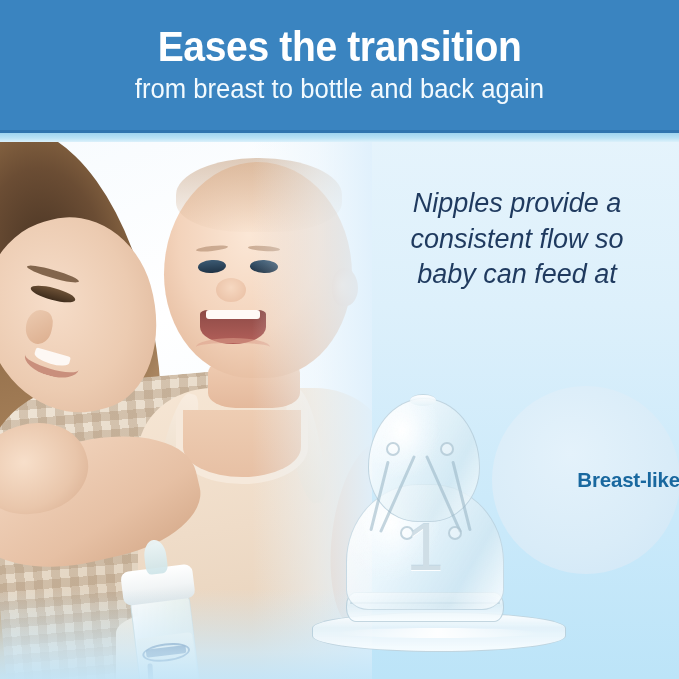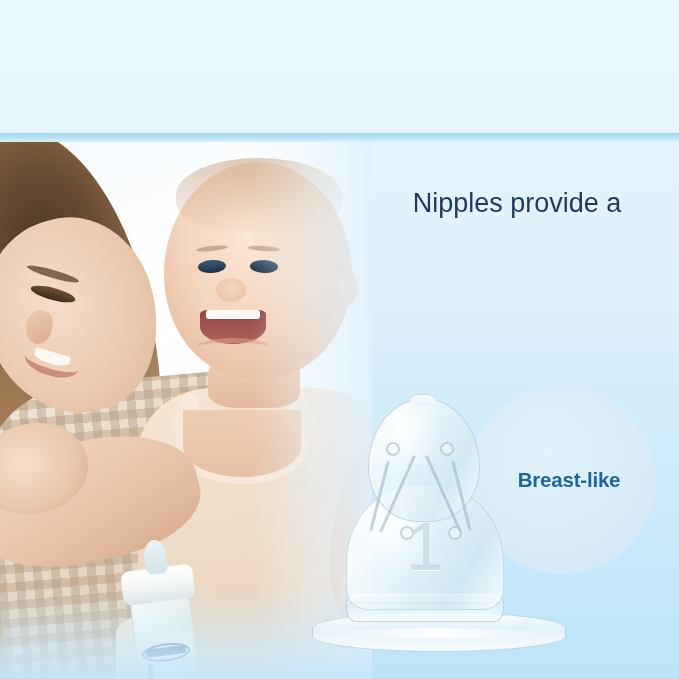--- a/index.html
+++ b/index.html
@@ -260,30 +260,30 @@
   #photo-bottom-feather {
     position:absolute; left:0; bottom:0; width:372px; height:90px;
     background:linear-gradient(180deg,rgba(223,240,252,0) 0%,rgba(206,234,250,.75) 70%,rgba(196,230,249,.95) 100%);
   }
 
   
   #bodycopy {
     position:absolute; left:372px; top:186px; width:290px;
     text-align:center;
     color:#1f3a5f;
-    font-weight:300; font-size:27px; line-height:1.32;
+    font-weight:300; font-size:27px; line-height:1.32;font-style:italic;
   }
   #bodycopy .ln { display:block; white-space:nowrap; }
 
   
   #badge {
-    position:absolute; left:468px; top:386px; width:188px; height:188px;
+    position:absolute; left:492px; top:386px; width:188px; height:188px;
     border-radius:50%;
     background:radial-gradient(circle at 42% 36%,#e4f2fb 0%,#d9ecf8 60%,#cfe6f6 100%);
-    display:flex; align-items:center; justify-content:center;
+    display:flex; align-items:center; justify-content:flex-end;
   }
   #badge-text {
     text-align:center; color:#19689f;
     font-weight:bold; font-size:20.5px; line-height:1.30;
     letter-spacing:-0.2px; padding-left:14px;
   }
   #badge-text .ln { display:block; white-space:nowrap; }
 
   
   #product { position:absolute; left:300px; top:380px; width:290px; height:280px; }
@@ -357,20 +357,24 @@
     position:absolute; left:38px; top:248px; width:200px; height:10px;
     background:linear-gradient(90deg,rgba(255,255,255,0),rgba(255,255,255,.95),rgba(255,255,255,0));
     border-radius:50%;
   }
 </style>
 </head>
 <body>
 
 <div id="stage">
 
+  <div id="banner">
+    <div id="headline">Eases the transition</div>
+    <div id="subheadline">from breast to bottle and back again</div>
+  </div>
   <div id="banner-underglow"></div>
 
   <div id="photo">
     <div class="ph" id="photo-bg"></div>
 
     <div class="ph" id="mom-hair"></div>
     <div class="ph" id="mom-hair2"></div>
     <div class="ph" id="mom-top"></div>
     <div class="ph" id="mom-face"></div>
     <div class="ph" id="mom-brow"></div>
@@ -412,20 +416,22 @@
     </div>
 
     <div class="ph" id="mom-hand"></div>
 
     <div id="photo-feather"></div>
     <div id="photo-bottom-feather"></div>
   </div>
 
   <div id="bodycopy">
     <span class="ln">Nipples provide a</span>
+    <span class="ln">consistent flow so</span>
+    <span class="ln">baby can feed at</span>
   </div>
 
   <div id="badge">
     <div id="badge-text">
       <span class="ln">Breast-like</span>
     </div>
   </div>
 
   <div id="product">
     <div id="nip-base"></div>

